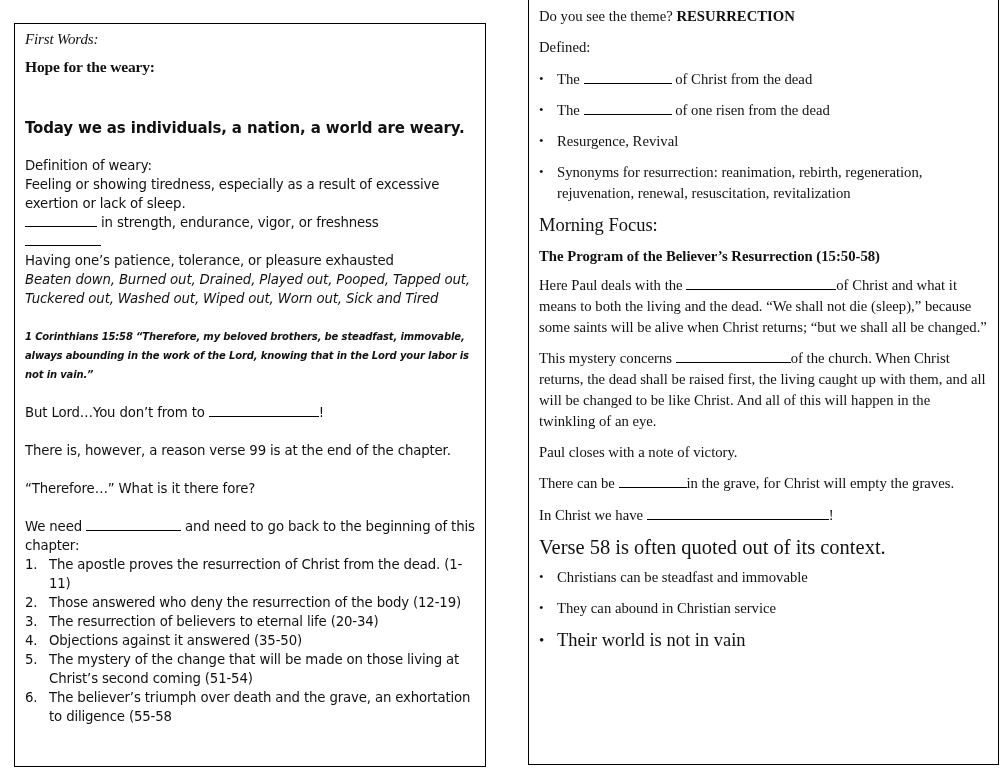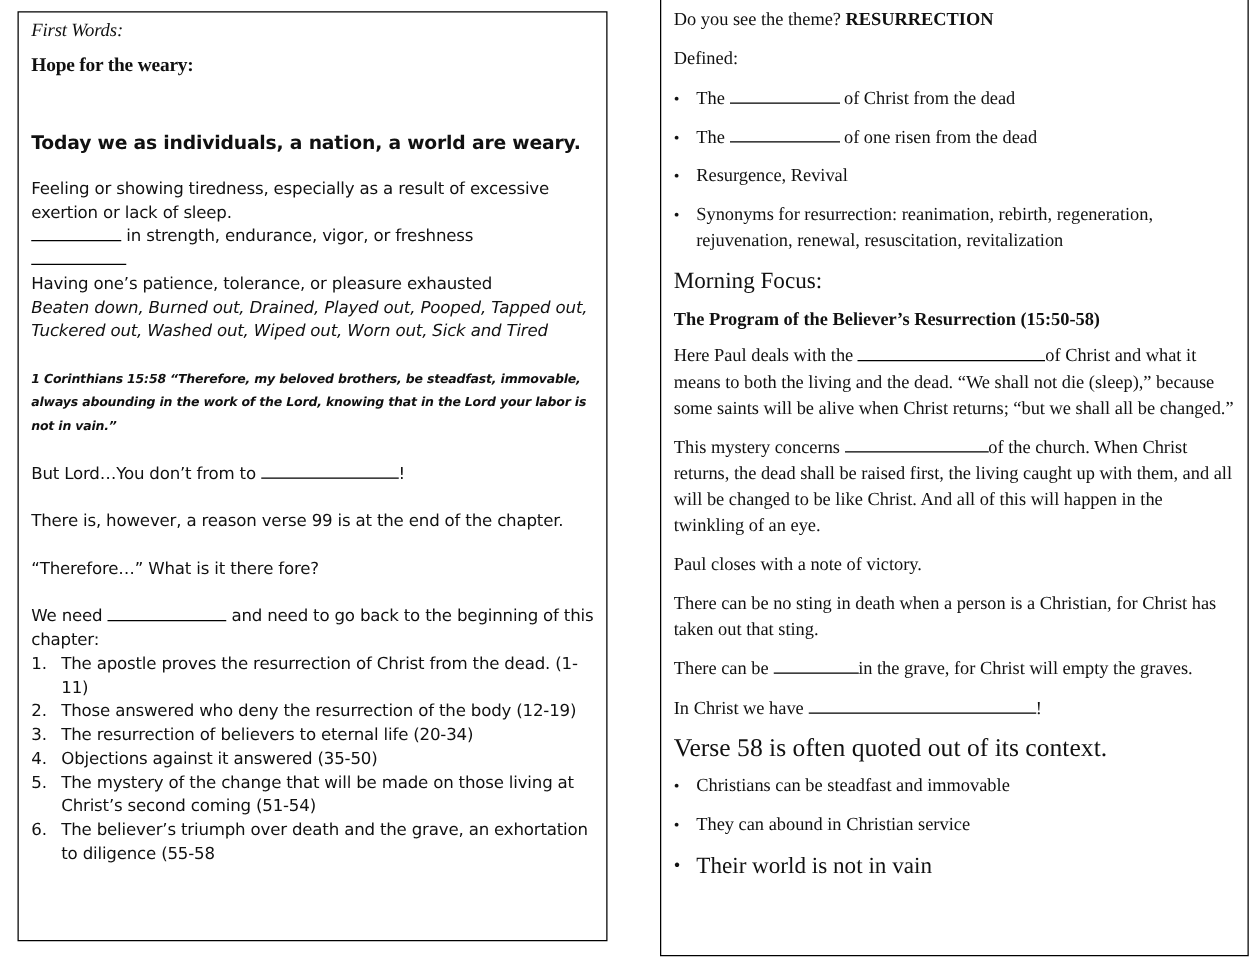--- a/index.html
+++ b/index.html
@@ -5,21 +5,21 @@
     * { box-sizing: border-box; margin: 0; padding: 0; }
     html, body { width: 1008px; height: 768px; background: #ffffff; overflow: hidden; }
     body { position: relative; color: #111; }
 
     .panel {
       position: absolute;
       border: 1px solid #000;
       background: #fff;
     }
     #left-panel {
-      left: 14px; top: 9px; width: 472px; height: 744px;
+      left: 14px; top: 23px; width: 472px; height: 744px;
       font-family: "DejaVu Sans", sans-serif;
       font-size: 13.3px;
       line-height: 19px;
       padding: 4px 10px 0 10px;
       letter-spacing: -0.15px;
     }
     #right-panel {
       left: 528px; top: -2px; width: 471px; height: 767px;
       font-family: "Liberation Serif", serif;
       font-size: 14.7px;
@@ -54,20 +54,21 @@
   </style>
 </head>
 <body>
 
 <div id="left-panel" class="panel">
   <div class="lp-first">First Words:</div>
   <div class="lp-hope">Hope for the weary:</div>
   <div class="lp-today">Today we as individuals, a nation, a world are weary.</div>
 
   <div class="lp-def">
+    <div>Definition of weary:</div>
     <div>Feeling or showing tiredness, especially as a result of excessive exertion or lack of sleep.</div>
     <div>
       <span class="blank" style="width:72px"></span><span> in strength, endurance, vigor, or freshness</span>
     </div>
     <div>
       <span class="blank" style="width:76px"></span>
     </div>
     <div>Having one’s patience, tolerance, or pleasure exhausted</div>
     <div class="it">Beaten down, Burned out, Drained, Played out, Pooped, Tapped out, Tuckered out, Washed out, Wiped out, Worn out, Sick and Tired</div>
   </div>
@@ -125,21 +126,20 @@
 
   <div class="rp-p">
     <span>Here Paul deals with the </span><span class="blank" style="width:150px"></span><span>of Christ and what it means to both the living and the dead. “We shall not die (sleep),” because some saints will be alive when Christ returns; “but we shall all be changed.”</span>
   </div>
 
   <div class="rp-p">
     <span>This mystery concerns </span><span class="blank" style="width:115px"></span><span>of the church. When Christ returns, the dead shall be raised first, the living caught up with them, and all will be changed to be like Christ. And all of this will happen in the twinkling of an eye.</span>
   </div>
 
   <div class="rp-p">Paul closes with a note of victory.</div>
-  <div class="rp-p">There can be no sting in death when a person is a Christian, for Christ has taken out that sting.</div>
 
   <div class="rp-p">
     <span>There can be </span><span class="blank" style="width:68px"></span><span>in the grave, for Christ will empty the graves.</span>
   </div>
 
   <div class="rp-p">
     <span>In Christ we have </span><span class="blank" style="width:182px"></span><span>!</span>
   </div>
 
   <div class="rp-verse58">Verse 58 is often quoted out of its context.</div>

